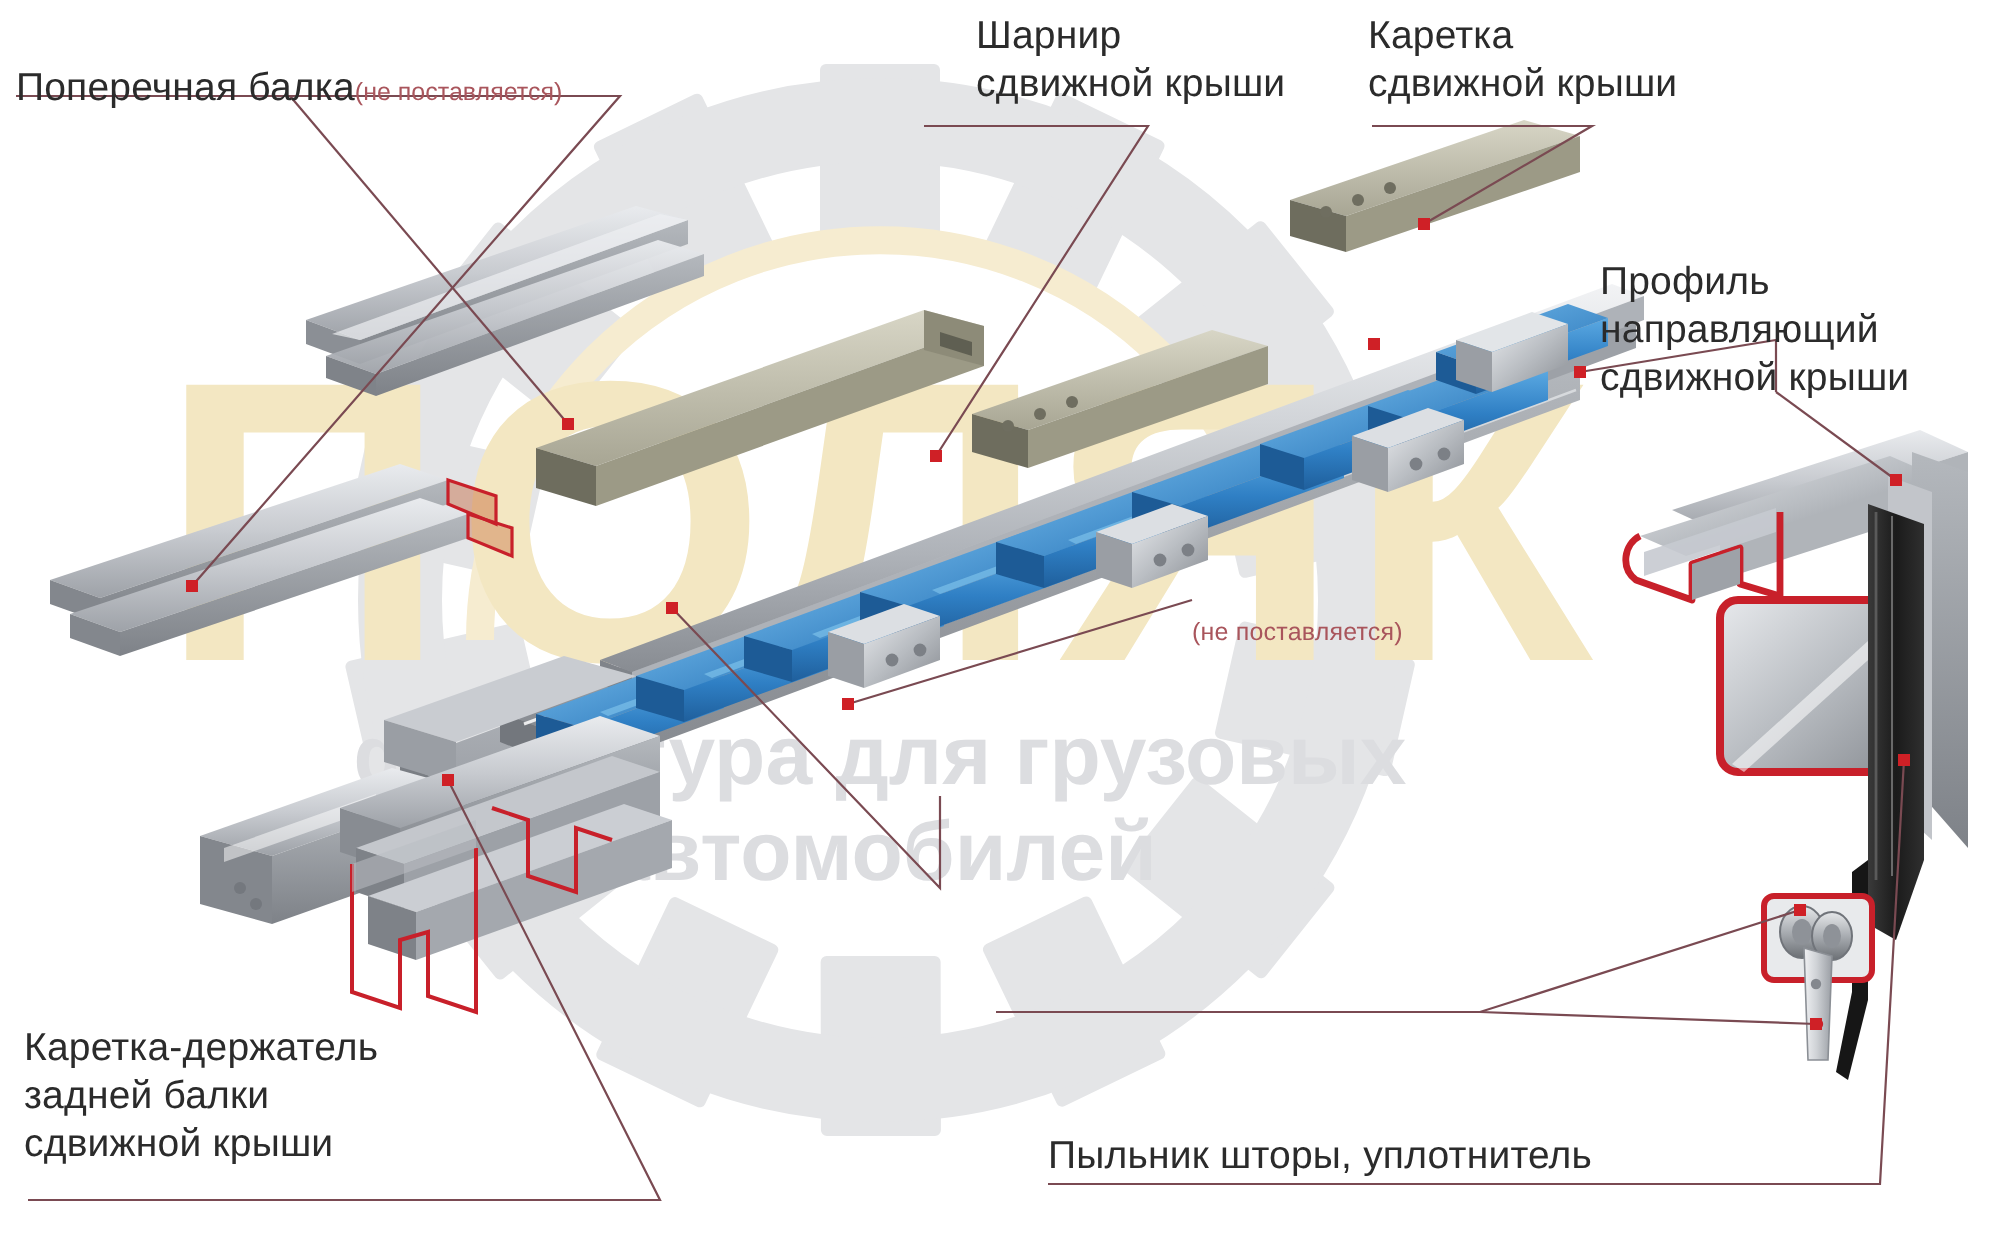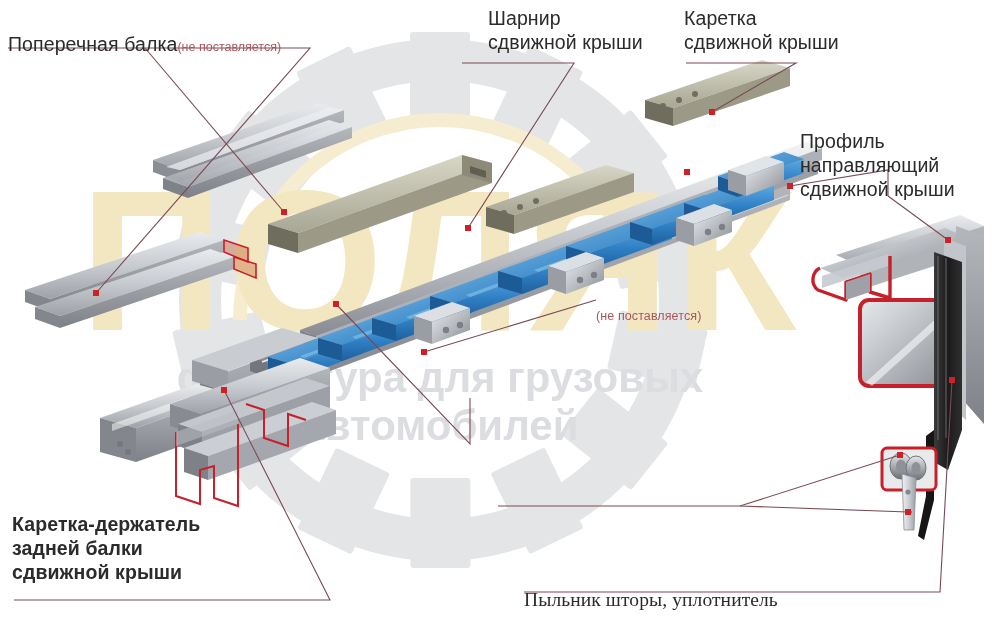--- a/index.html
+++ b/index.html
@@ -466,19 +466,19 @@
   <div class="label" style="left:800px; top:117px;margin-top:12px;">Профиль
 направляющий
 сдвижной крыши</div>
 
   <div class="label" style="left:596px; top:283px;">
     <span class="note-line">(не поставляется)</span>
   </div>
 
 
 
-  <div class="label" style="left:524px; top:588px;font-family:Liberation Serif, serif;">Пыльник шторы, уплотнитель</div>
-
-  <div class="label" style="left:12px; top:512px;font-weight:bold;">Каретка-держатель
+  <div class="label" style="left:524px; top:566px;">Пыльник шторы, уплотнитель</div>
+
+  <div class="label" style="left:12px; top:512px;">Каретка-держатель
 задней балки
 сдвижной крыши</div>
 
 </div>
 
 </body></html>

